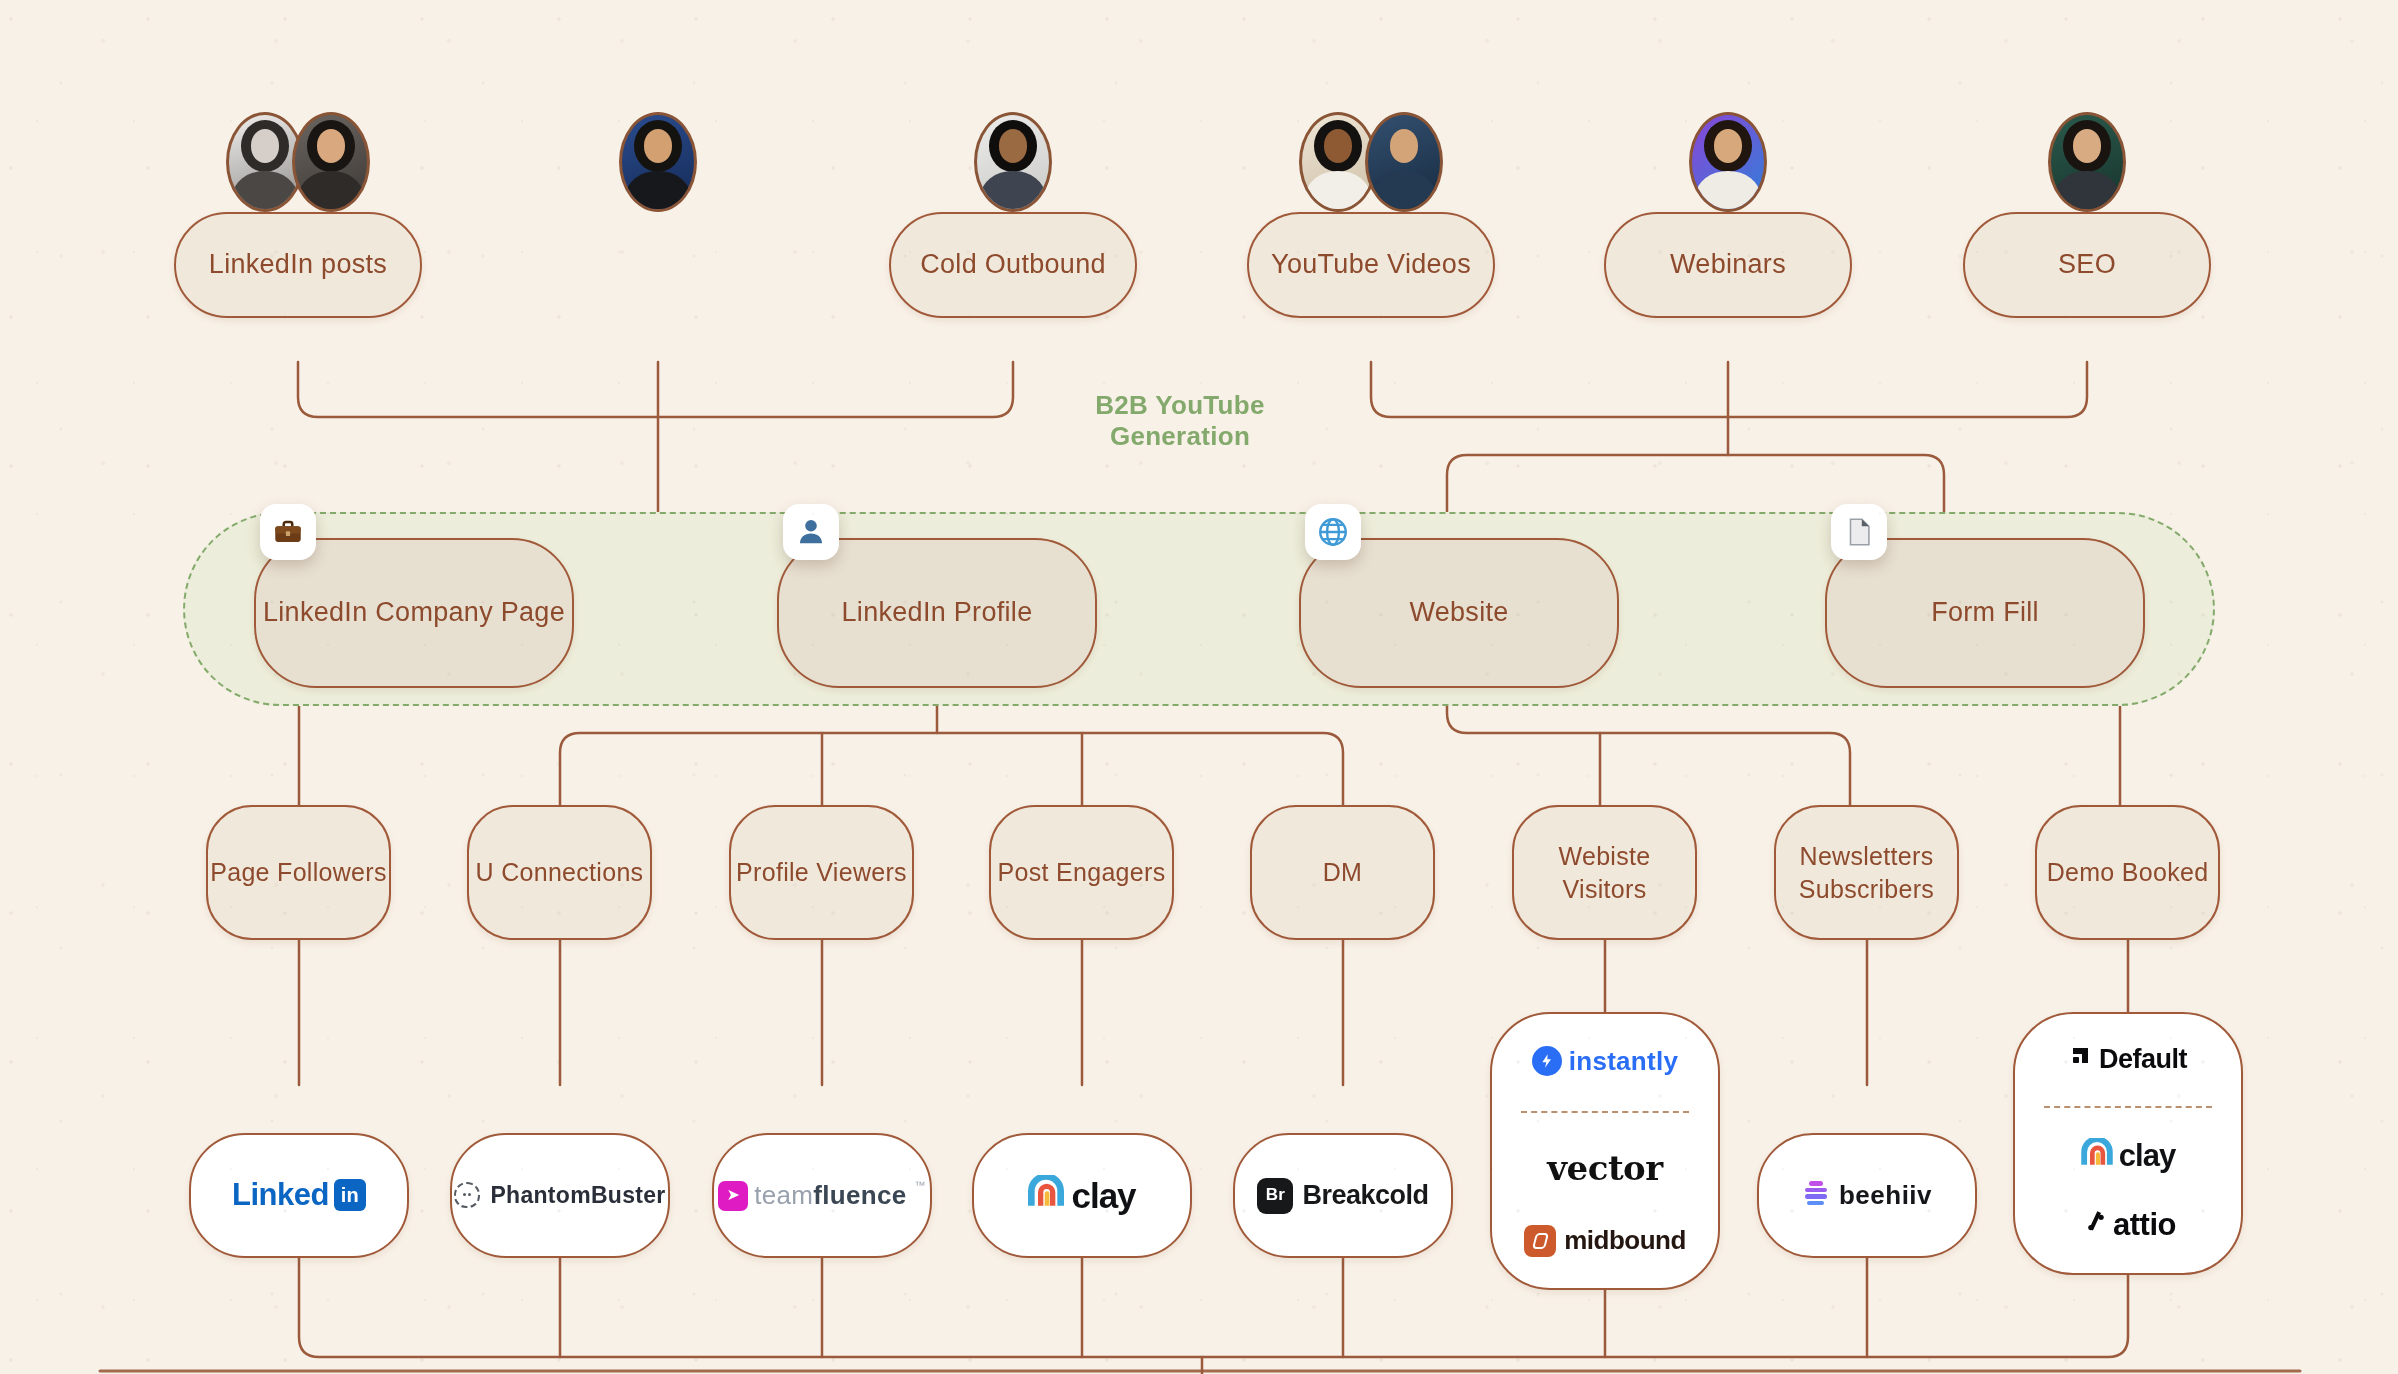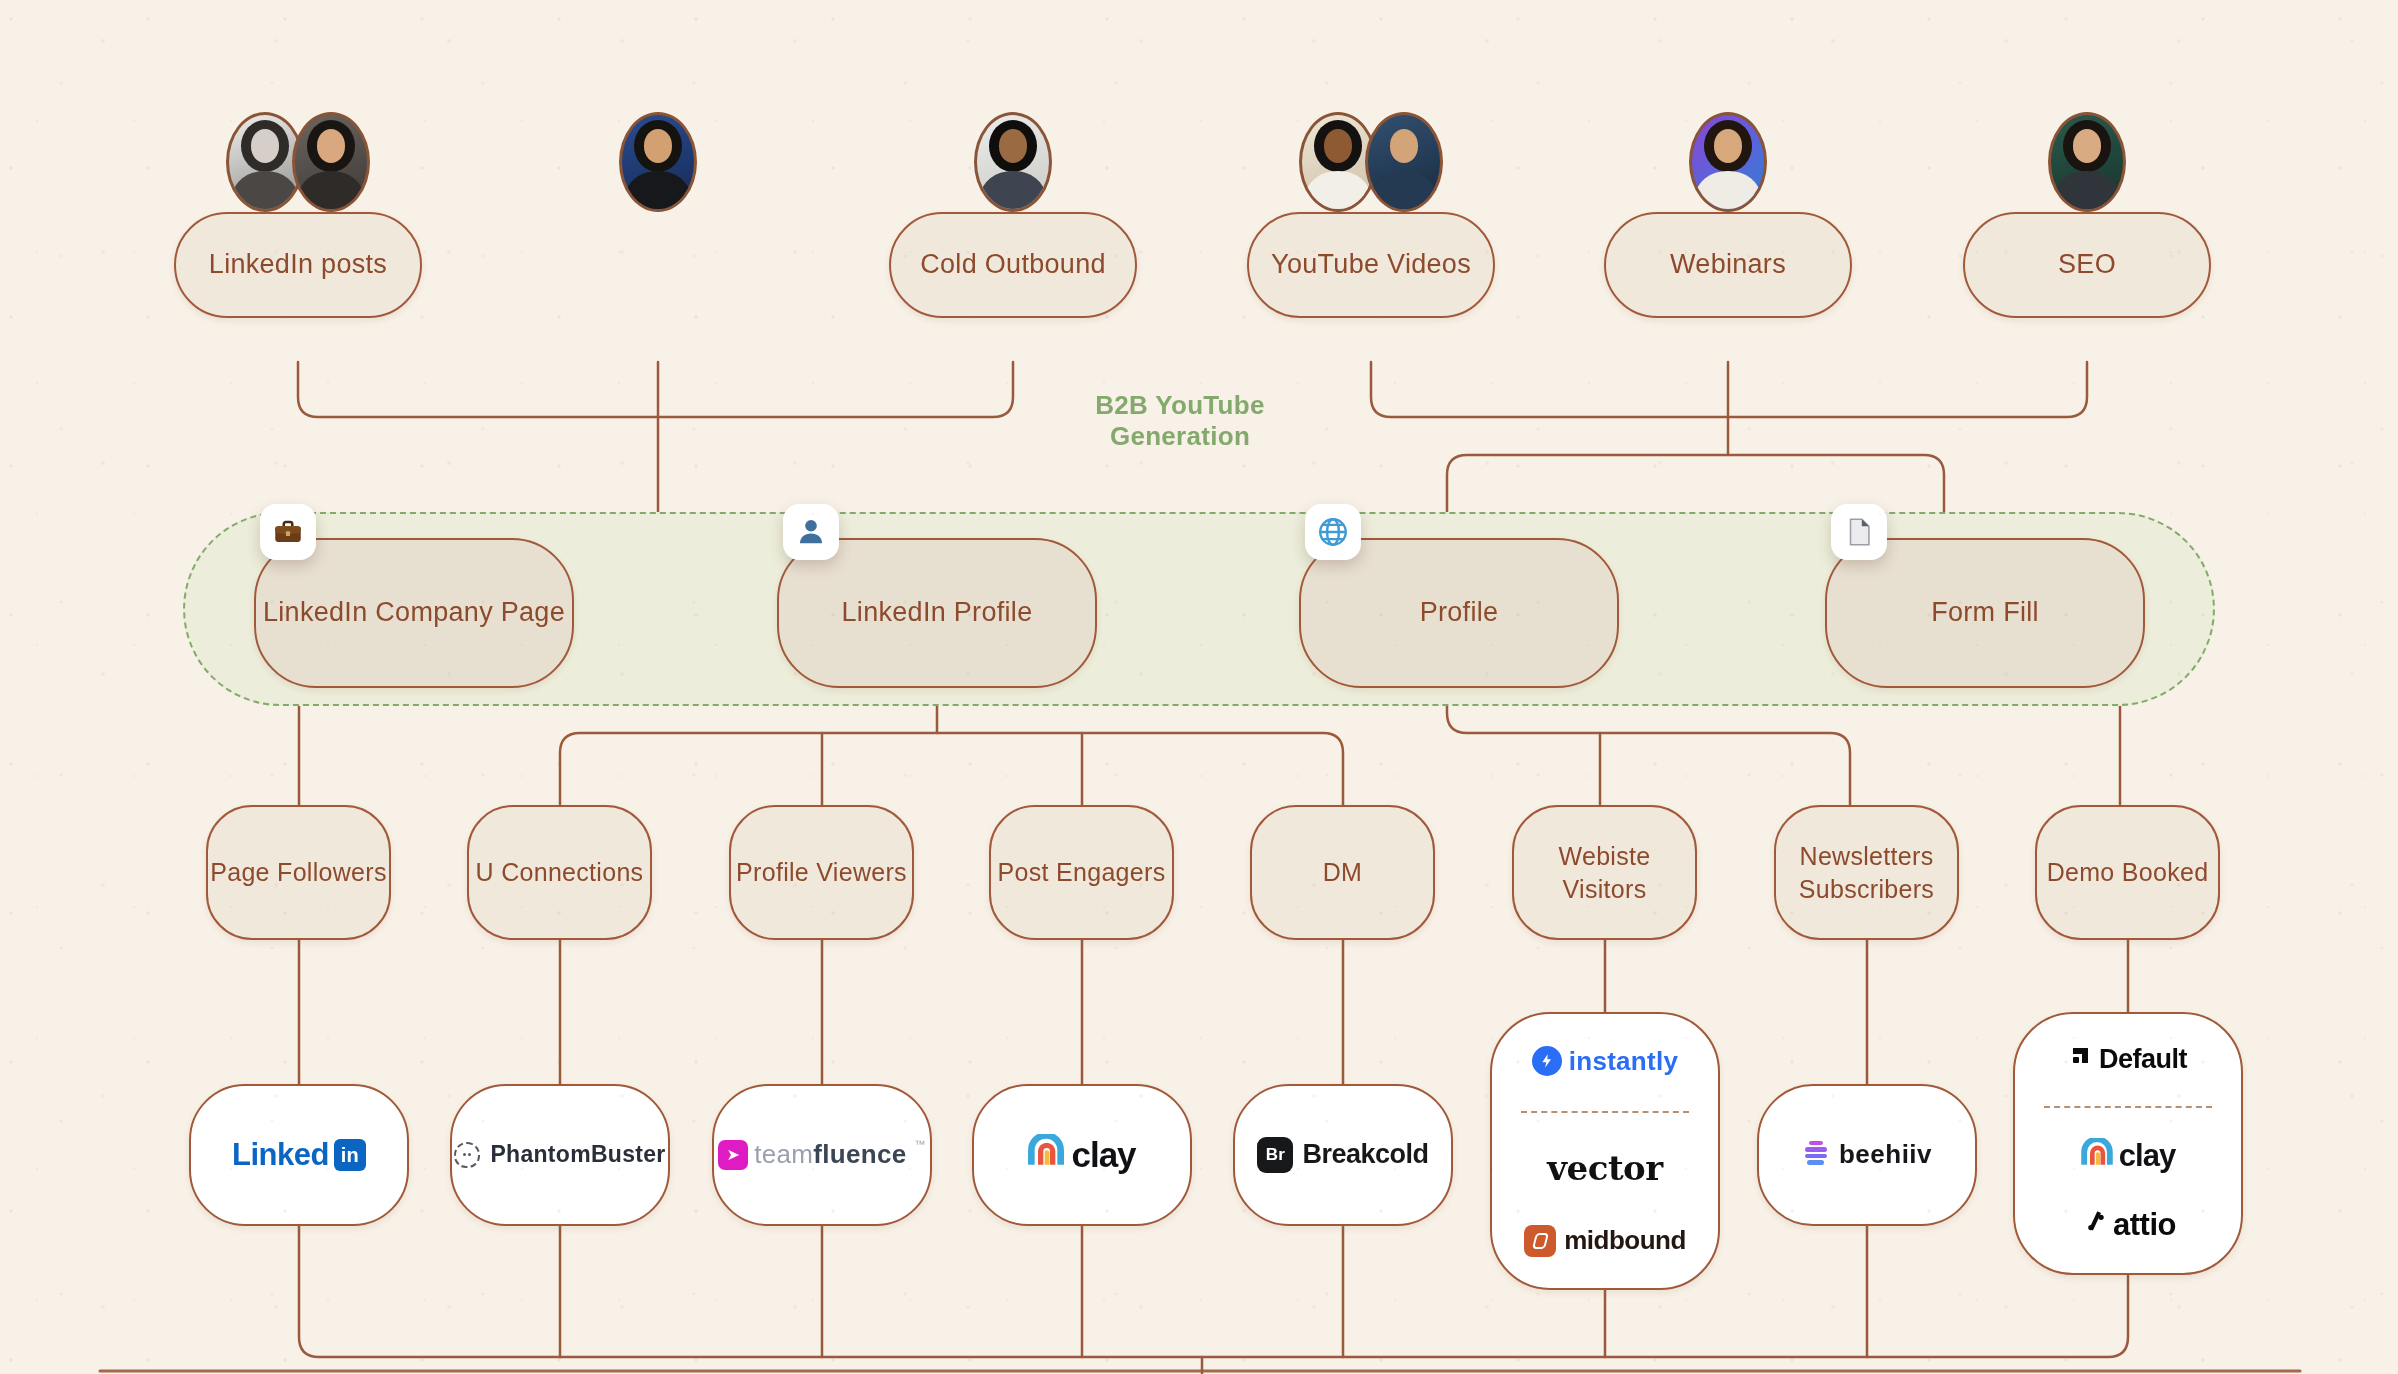--- a/index.html
+++ b/index.html
@@ -23,21 +23,21 @@
   .wire{fill:none;stroke:var(--line);stroke-width:2.5;stroke-linecap:round}
   .wire.heavy{stroke-width:3;opacity:.9}
 
   .pill{position:absolute;border:2.5px solid var(--node-border);background:var(--node-fill);
     color:var(--node-text);display:flex;align-items:center;justify-content:center;text-align:center;
     font-size:27px;line-height:1.3;letter-spacing:.3px;border-radius:58px;
     box-shadow:0 3px 6px rgba(150,100,70,.12)}
   .pill.src{width:248px;height:106px;top:212px}
   .pill.chan{width:320px;height:150px;top:538px;background:var(--channel-fill);border-radius:62px}
   .pill.metric{width:185px;height:135px;top:805px;font-size:25px;border-radius:46px}
-  .pill.tool{width:220px;height:142px;top:1084px;background:var(--tool-fill);border-radius:56px}
+  .pill.tool{width:220px;height:125px;top:1133px;background:var(--tool-fill);border-radius:56px}
   .pill.stack{width:230px;top:1012px;background:var(--tool-fill);border-radius:60px;
     flex-direction:column;justify-content:space-around;padding:14px 10px}
 
   .container-zone{position:absolute;left:183px;top:512px;width:2032px;height:194px;
     border:2.5px dashed var(--container-border);border-radius:97px;background:var(--container-fill)}
 
   .traffic-label{position:absolute;left:1030px;top:390px;width:300px;text-align:center;
     color:var(--traffic-text);font-size:26px;font-weight:600;letter-spacing:.3px}
 
   .badge{position:absolute;left:4px;top:-36px;width:56px;height:56px;background:#fff;border-radius:16px;
@@ -214,21 +214,21 @@
     <span>LinkedIn Profile</span>
   </div>
   <div class="pill chan" style="left:1299px">
     <div class="badge">
       <svg viewBox="0 0 24 24" fill="none" stroke="#3f9ad6" stroke-width="1.7">
           <circle cx="12" cy="12" r="9"></circle>
           <ellipse cx="12" cy="12" rx="4.2" ry="9"></ellipse>
           <path d="M3 12h18M4.6 7h14.8M4.6 17h14.8"></path>
         </svg>
     </div>
-    <span>Profile</span>
+    <span>Website</span>
   </div>
   <div class="pill chan" style="left:1825px">
     <div class="badge">
       <svg viewBox="0 0 24 24">
           <path d="M6 3h8l5 5v13H6z" fill="#ececee" stroke="#9aa0a8" stroke-width="1.1"></path>
           <path d="M14 3l5 5h-5z" fill="#5a6068"></path>
         </svg>
     </div>
     <span>Form Fill</span>
   </div>

